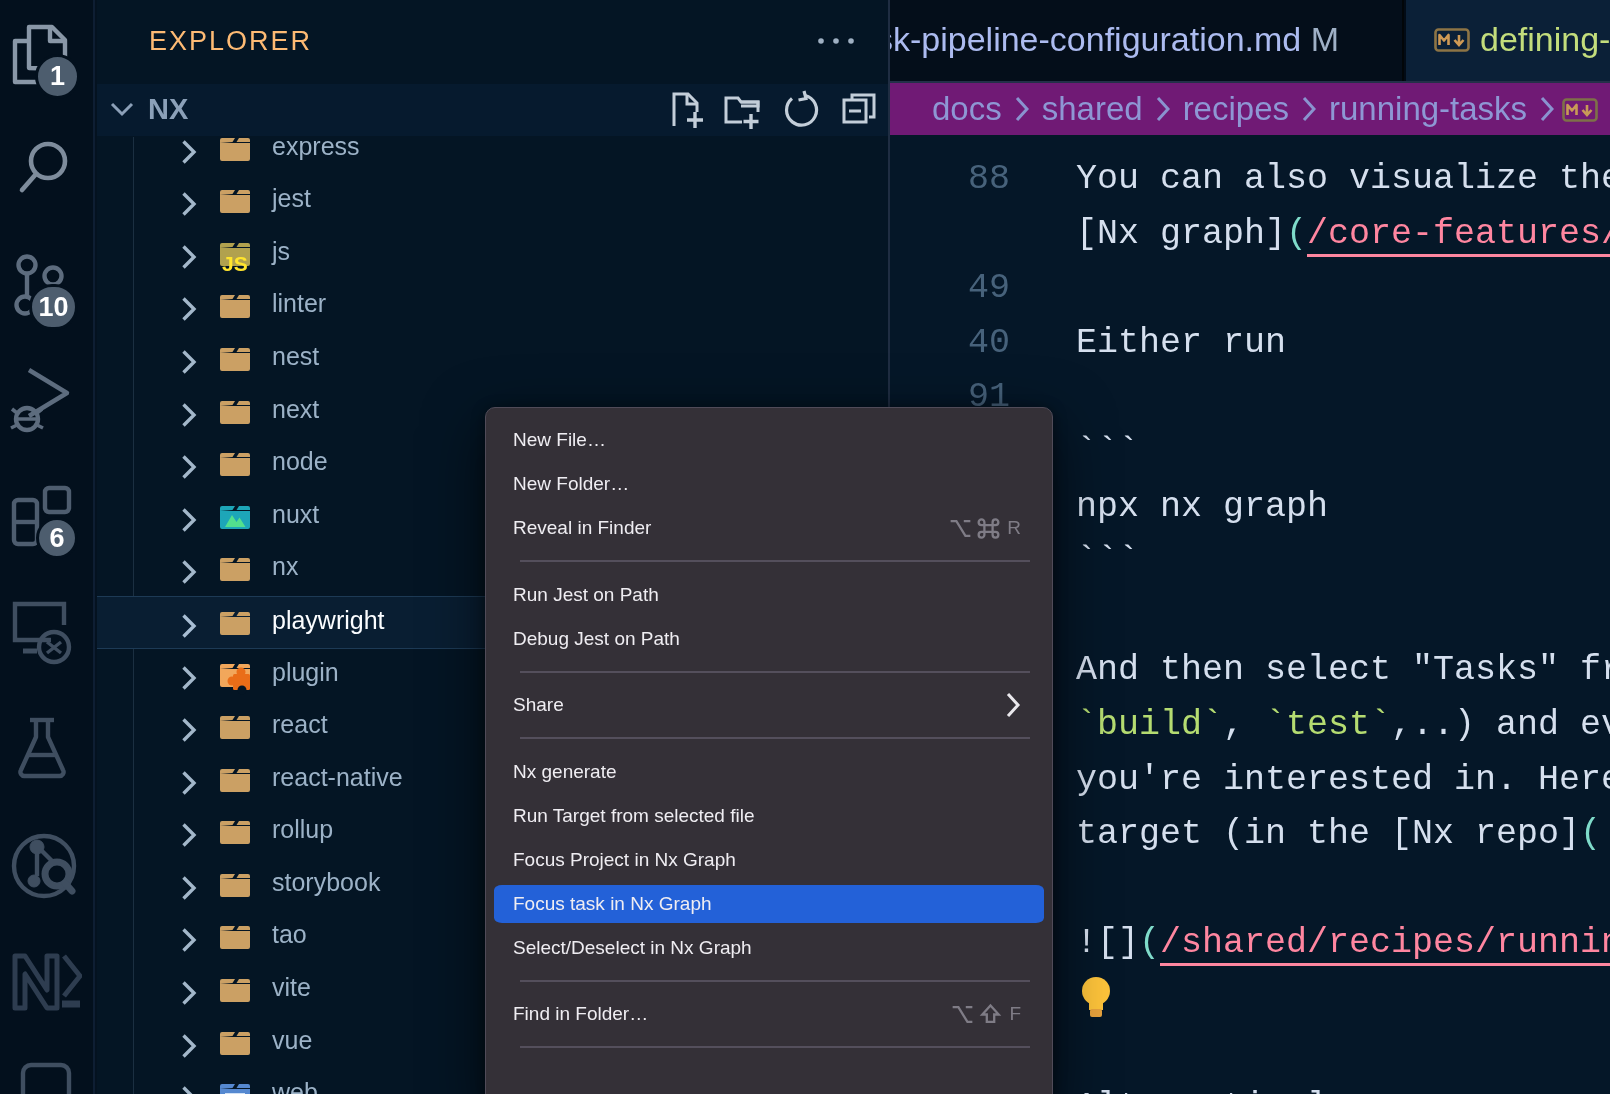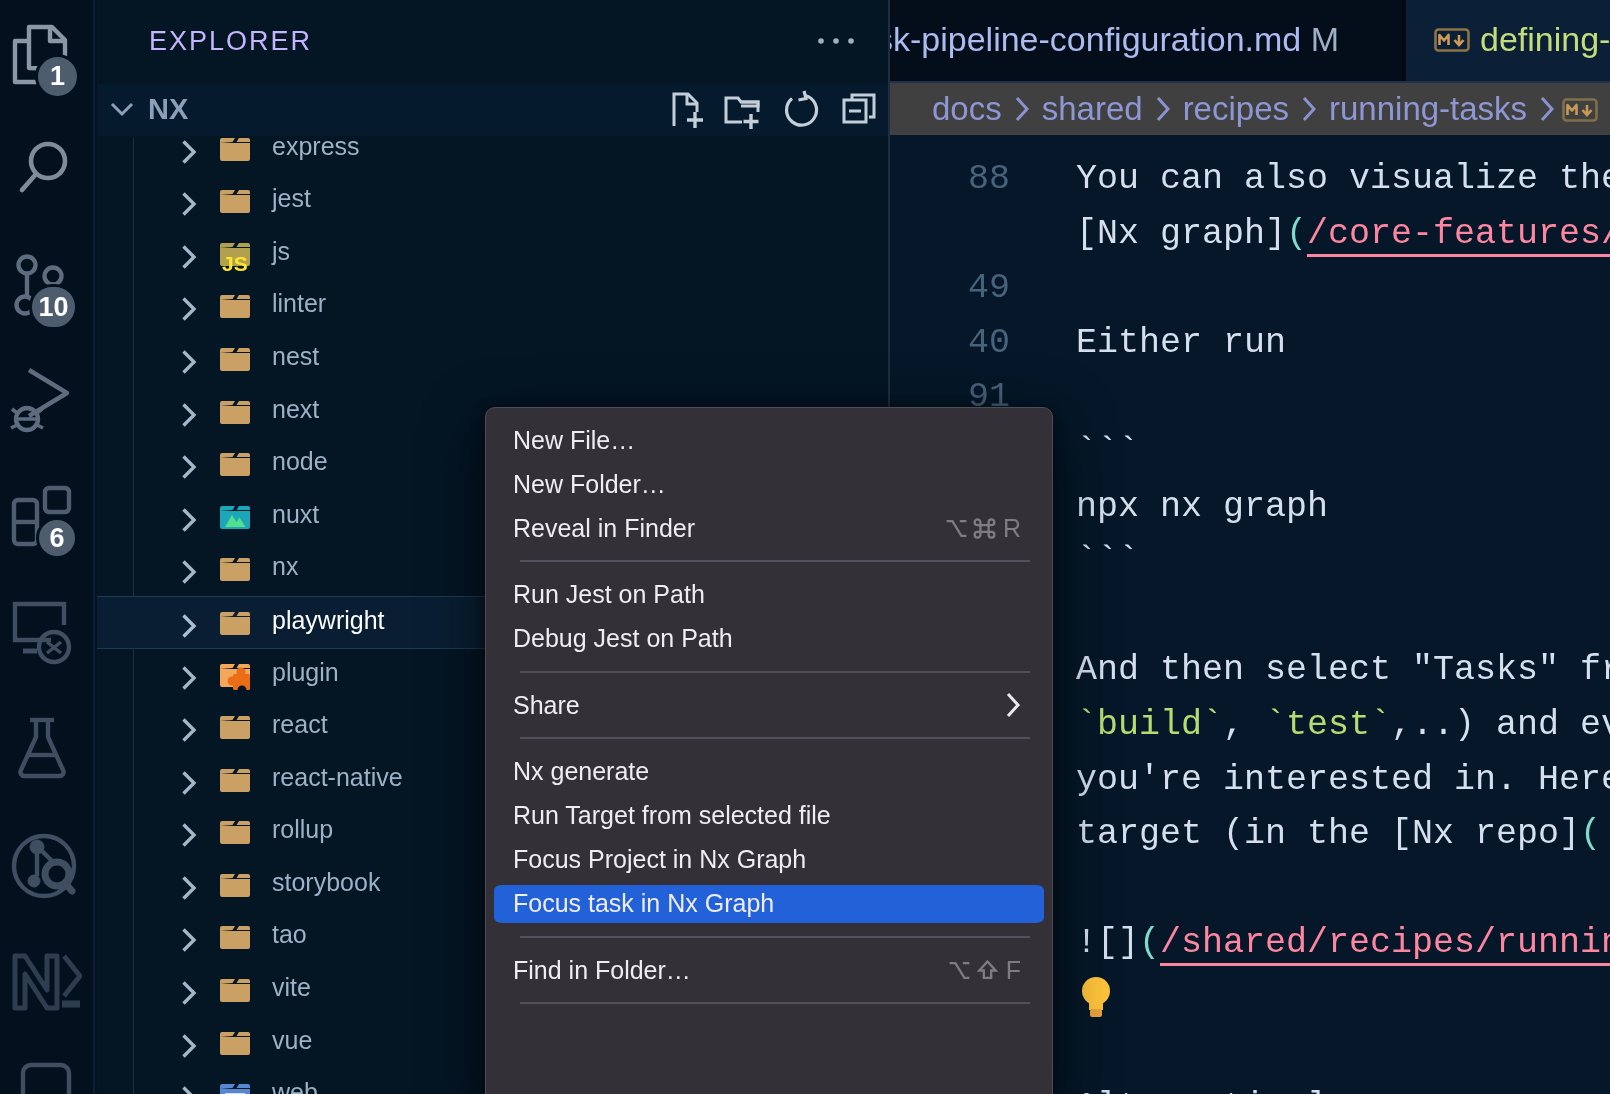--- a/index.html
+++ b/index.html
@@ -5,54 +5,54 @@
   * { margin:0; padding:0; box-sizing:border-box; }
   html,body { width:1610px; height:1094px; overflow:hidden; background:#041220; }
   body { font-family:"Liberation Sans", sans-serif; position:relative; }
   .abs { position:absolute; }
   
   #activitybar { position:absolute; left:0; top:0; width:95px; height:1094px; background:#03101d; border-right:2px solid #0e1e33; }
   .badge { position:absolute; background:#4d5d6e; color:#fff; font-weight:700; border-radius:50%;
            display:flex; align-items:center; justify-content:center; }
   
   #sidebar { position:absolute; left:97px; top:0; width:793px; height:1094px; background:#041524; }
-  #sbtitle { position:absolute; left:52px; top:26px; font-size:27px; letter-spacing:2px; color:#c4b5fd; }
+  #sbtitle { position:absolute; left:52px; top:26px; font-size:27px; letter-spacing:2px; color:#fdba74; }
   #nxrow { position:absolute; left:0; top:84px; width:100%; height:52px; background:#061a2e; }
   #nxrow .lbl { position:absolute; left:51px; top:9px; font-size:29px; font-weight:700; color:#8ba0b8; }
   .hicon { position:absolute; top:9px; }
   .guide { position:absolute; left:36px; top:137px; width:1px; height:957px; background:rgba(110,140,170,0.22); }
   .trow { position:absolute; left:0; width:100%; height:53px; }
   .trow .nm { position:absolute; left:175px; top:9px; font-size:25px; color:#9cb2c7; }
   .trow.sel { background:#091e32; border-top:1px solid #1d3a55; border-bottom:1px solid #1d3a55; }
   .trow.sel .nm { color:#fbfdff; }
   .chev { position:absolute; left:84px; top:16px; }
   .ficon { position:absolute; left:122px; top:12px; overflow:visible; }
   
   #editor { position:absolute; left:890px; top:0; width:720px; height:1094px; background:#051728; }
   #tabstrip { position:absolute; left:0; top:0; width:720px; height:81px; background:#020b16; }
   .tab { position:absolute; top:0; height:81px; overflow:hidden; }
   #tab1 { left:0; width:514px; background:#040e1a; border-right:2px solid #020609; }
   #tab1 .t { position:absolute; left:-14px; top:20px; font-size:34px; color:#acbbf0; white-space:pre; }
   
   #tab2 { left:516px; width:204px; background:#0b2037; }
   #tab2 .t { position:absolute; left:74px; top:20px; font-size:34px; color:#c3dd7c; white-space:pre; }
-  #crumbs { position:absolute; left:0; top:83px; width:720px; height:52px; background:#404040; }
+  #crumbs { position:absolute; left:0; top:83px; width:720px; height:52px; background:#701a75; }
   #crumbs .bcrow { position:absolute; left:42px; top:0; height:52px; display:flex; align-items:center; gap:13px; font-size:33px; color:#8e97d4; }
   .gut { position:absolute; left:0; width:120px; text-align:right; font-family:"Liberation Mono", monospace;
          font-size:35px; line-height:55px; height:55px; color:#47627b; }
   .cl { position:absolute; left:186px; font-family:"Liberation Mono", monospace; font-size:35px;
         line-height:55px; height:55px; color:#d5dfee; white-space:pre; }
   .tl { color:#7fdbca; }
   .pk { color:#ff86a0; border-bottom:3px solid #ff86a0; }
   .gr { color:#b5dc71; }
   
   #menu { position:absolute; left:485px; top:407px; width:568px; height:700px; background:#343037;
           border-radius:10px; border:1.5px solid #504b58; box-shadow:0 18px 60px rgba(0,0,0,0.6), 0 2px 14px rgba(0,0,0,0.45);
           padding-top:10px; }
-  .mi { height:44px; display:flex; align-items:center; padding:0 31px 0 27px; font-size:25px; color:#efedf2;
+  .mi { height:44px; display:flex; align-items:center; padding:0 31px 0 27px; font-size:19px; color:#efedf2;
         position:relative; }
   .mi .sc { margin-left:auto; display:flex; align-items:center; }
   .msep { height:22.5px; display:flex; align-items:center; }
   .msep div { height:2px; background:#544f5c; width:510px; margin:0 0 0 34px; }
   .mi.sel { background:#2361d8; background-clip:padding-box; border-top:3px solid transparent; border-bottom:3px solid transparent; border-radius:8px; margin:0 8px; padding-left:19px; }
 </style>
 </head>
 <body>
 
 <div id="activitybar">
@@ -430,20 +430,21 @@
           <path d="M3 3 l10 11 -10 11"></path>
         </svg>
       </span></div>
   <div class="msep">
       <div></div>
     </div>
   <div class="mi">Nx generate</div>
   <div class="mi">Run Target from selected file</div>
   <div class="mi">Focus Project in Nx Graph</div>
   <div class="mi sel">Focus task in Nx Graph</div>
+  <div class="mi">Select/Deselect in Nx Graph</div>
   <div class="msep">
       <div></div>
     </div>
   <div class="mi">Find in Folder…<span class="sc">
     <svg width="23" height="23" viewBox="0 0 28 28" fill="none" stroke="#7f7c86" stroke-width="2.8">
           <path d="M2 5 h7 l11 18 h6 M18 5 h8"></path>
         </svg>
     <svg style="margin-left:5px" width="23" height="23" viewBox="0 0 28 28" fill="none" stroke="#7f7c86" stroke-width="2.8">
           <path d="M14 3 L24 14 h-5.5 v9 h-9 v-9 H4 z"></path>
         </svg>

